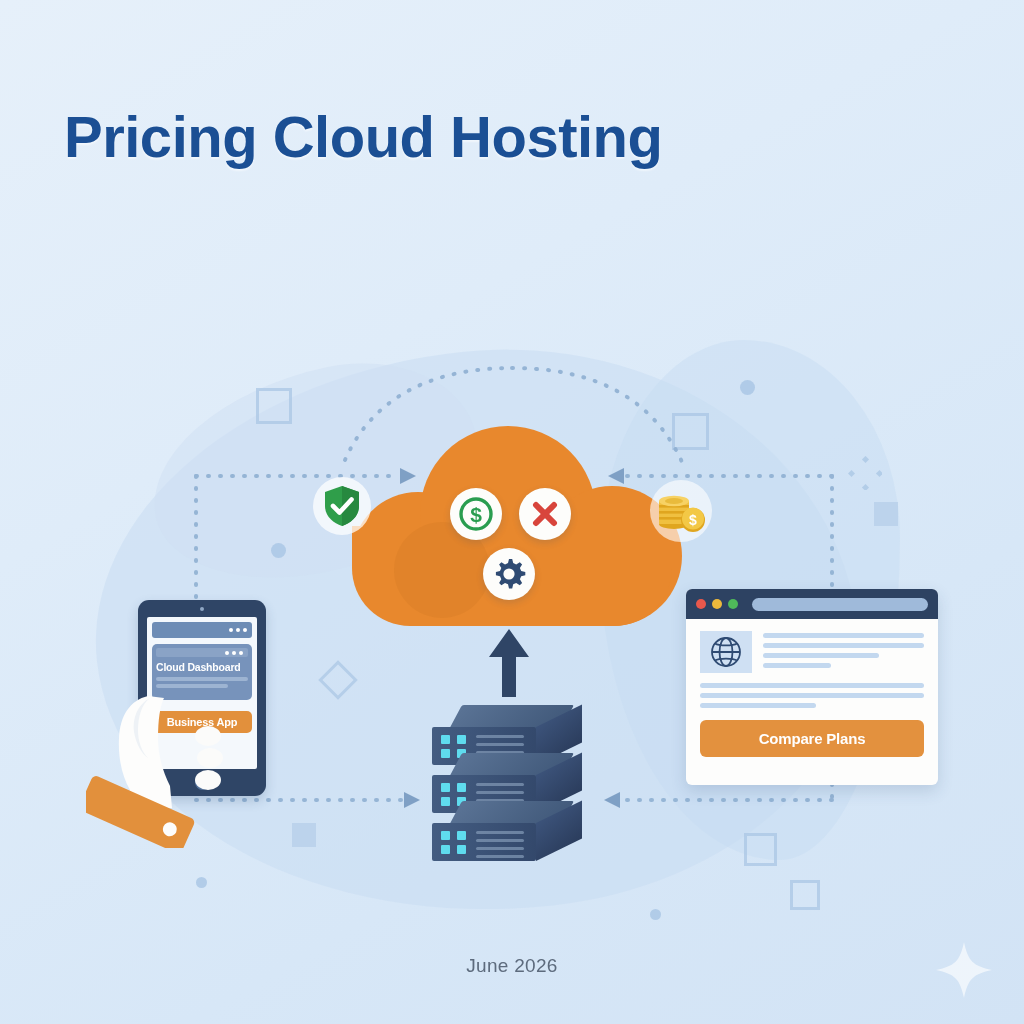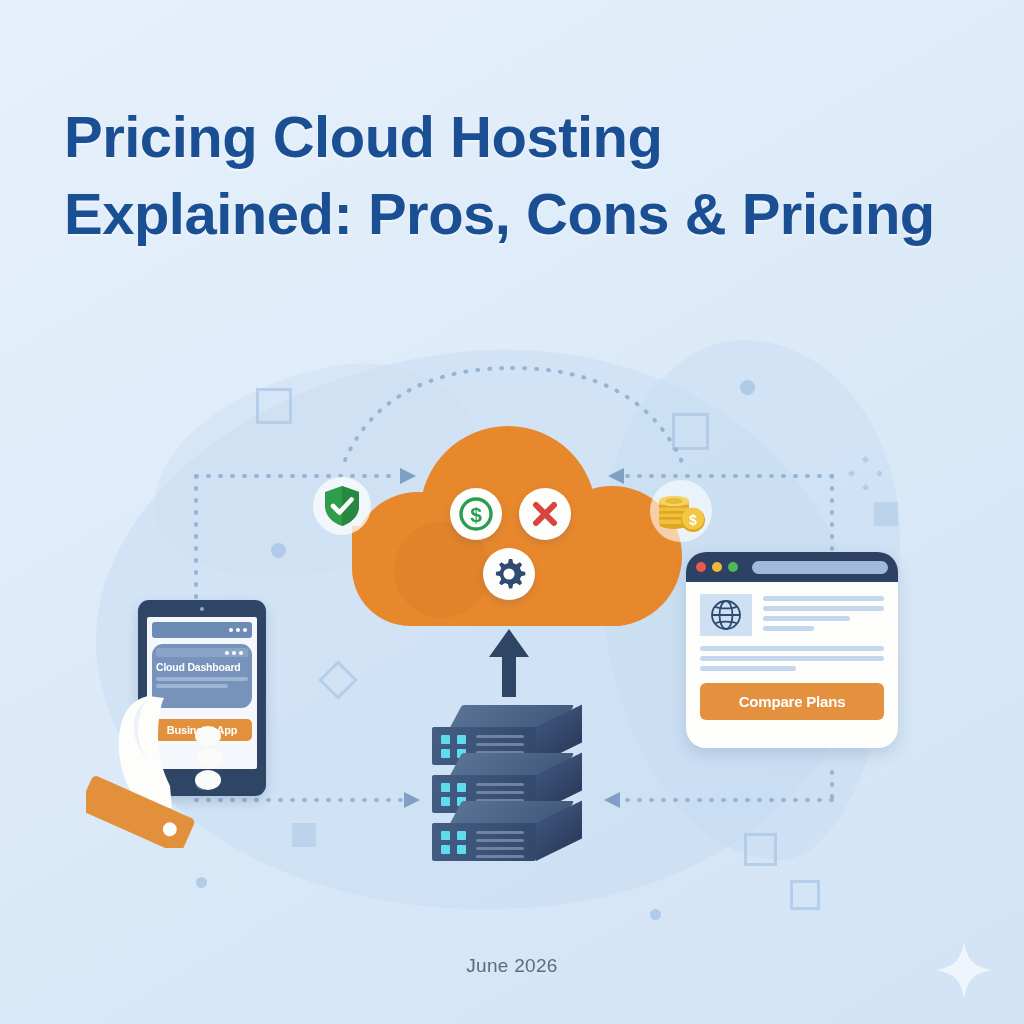--- a/index.html
+++ b/index.html
@@ -210,23 +210,23 @@
     position: relative;
     height: 16px;
     background: #6d8cb5;
     border-radius: 3px;
     margin-bottom: 6px;
   }
   .win-dots { position: absolute; right: 5px; top: 50%; transform: translateY(-50%); display: flex; gap: 3px; }
   .win-dots i { width: 4px; height: 4px; background: #fff; border-radius: 50%; display: block; }
   #screen-card {
     background: #7793bb;
-    border-radius: 11px;
+    border-radius: 5px;
     padding: 4px;
-    height: 64px;
+    height: 56px;
     box-sizing: border-box;
     position: relative;
   }
   #screen-card-bar { position: relative; height: 9px; background: #8aa3c6; border-radius: 2px; margin-bottom: 4px; }
   #dash-label {
     color: #ffffff;
     font-size: 10.5px;
     font-weight: bold;
     letter-spacing: -.2px;
     white-space: nowrap;
@@ -242,24 +242,24 @@
     font-size: 11px;
     font-weight: bold;
     text-align: center;
     padding: 5px 0;
     letter-spacing: -.2px;
   }
   #hand { position: absolute; left: 0; top: 66px; width: 150px; height: 190px; }
 
   
   #browser-group {
-    position: absolute; left: 686px; top: 552px;
-    width: 212px; height: 196px;
+    position: absolute; left: 686px; top: 589px;
+    width: 252px; height: 196px;
     background: #fdfdfc;
-    border-radius: 20px;
+    border-radius: 6px;
     box-shadow: 0 6px 16px rgba(40,70,110,.16);
     overflow: hidden;
   }
   #browser-bar {
     height: 30px;
     background: #2d4262;
     display: flex;
     align-items: center;
     padding: 0 10px;
     gap: 6px;
@@ -556,19 +556,18 @@
       <div class="bline" style="width:100%;"></div>
       <div class="bline" style="width:100%;"></div>
       <div class="bline" style="width:52%;"></div>
       <div id="cmp-btn">Compare Plans</div>
     </div>
   </div>
 
   <div id="header">
     <h1 id="title">
       <span>Pricing Cloud Hosting</span><br>
-      <span>Explained: Pros, Cons &amp; Pricing</span>
     </h1>
   </div>
 
   <div id="datestamp">June 2026</div>
 
 </div>
 
 </body></html>

